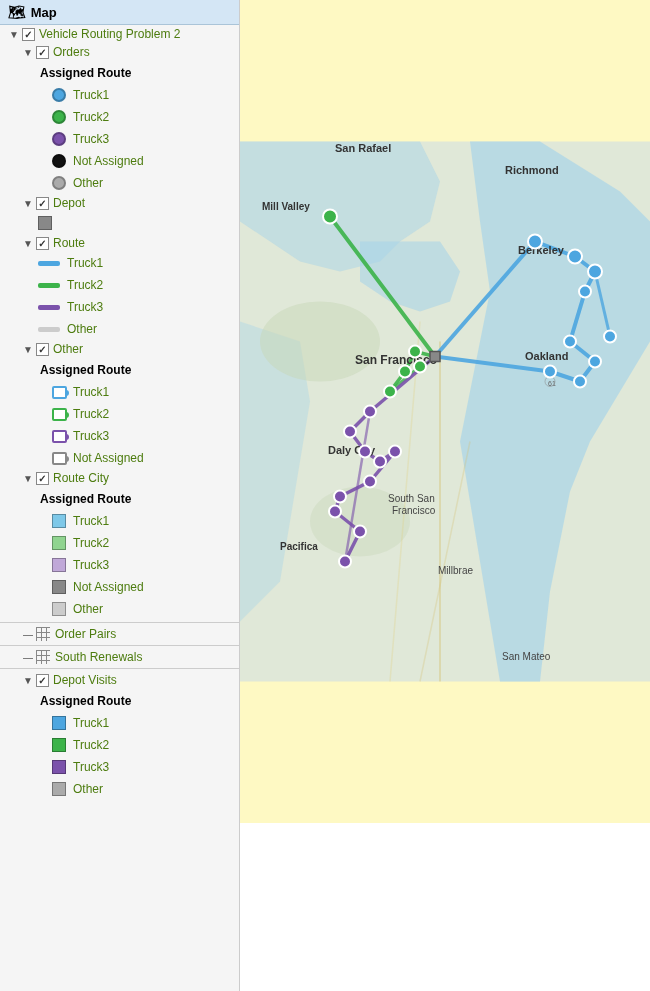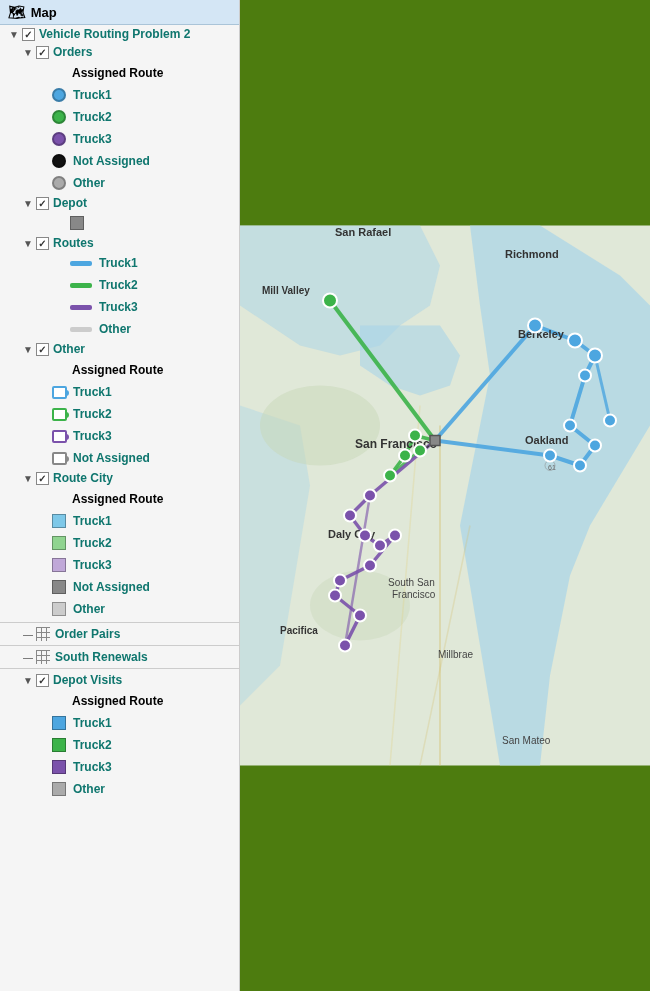--- a/index.html
+++ b/index.html
@@ -38,21 +38,21 @@
     .tree-item {
       display: flex;
       align-items: center;
       padding: 2px 4px;
       cursor: pointer;
       user-select: none;
     }
 
     .indent-1 { padding-left: 8px; }
     .indent-2 { padding-left: 22px; }
-    .indent-3 { padding-left: 36px; margin-left: 32px; }
+    .indent-3 { padding-left: 36px; }
     .indent-4 { padding-left: 50px; }
 
     .arrow {
       width: 12px;
       height: 12px;
       display: inline-flex;
       align-items: center;
       justify-content: center;
       font-size: 10px;
       color: #555;
@@ -79,22 +79,21 @@
     }
 
     .section-label {
       font-weight: bold;
       font-size: 12px;
       padding: 3px 4px 2px;
     }
 
     .legend-label {
       font-size: 12px;
-      color: #0f766e;
-      font-weight: bold;
+      color: #4d7c0f;
     }
 
     .legend-icon {
       width: 18px;
       height: 18px;
       display: inline-flex;
       align-items: center;
       justify-content: center;
       margin-right: 5px;
       flex-shrink: 0;
@@ -134,24 +133,24 @@
     }
 
     .divider {
       border-top: 1px solid #ccc;
       margin: 2px 0;
     }
 
     
     .right-panel {
       flex: 1;
-      height: 991px;
+      height: 823px;
       position: relative;
       overflow: hidden;
-      background: #4d7c0f;
+      background: #fef9c3;
     }
 
     .map-area {
       width: 100%;
       height: 100%;
       position: relative;
     }
 
     
     .map-svg {
@@ -231,21 +230,21 @@
           <span class="legend-icon">
             <span class="square" style="background:#888888;border:1px solid rgba(0,0,0,0.3);"></span>
           </span>
           <span class="legend-label"></span>
         </div>
       </div>
 
     <div class="tree-item indent-2">
       <span class="arrow">▼</span>
       <span class="checkbox checked"></span>
-      <span class="legend-label">Routes</span>
+      <span class="legend-label">Route</span>
     </div>
     <div id="routes-items">
         <div class="tree-item indent-3">
           <span class="legend-icon" style="width:26px;">
             <span class="line-icon" style="background:#4da6e0;width:22px;height:5px;"></span>
           </span>
           <span class="legend-label">Truck1</span>
         </div>
         <div class="tree-item indent-3">
           <span class="legend-icon" style="width:26px;">

